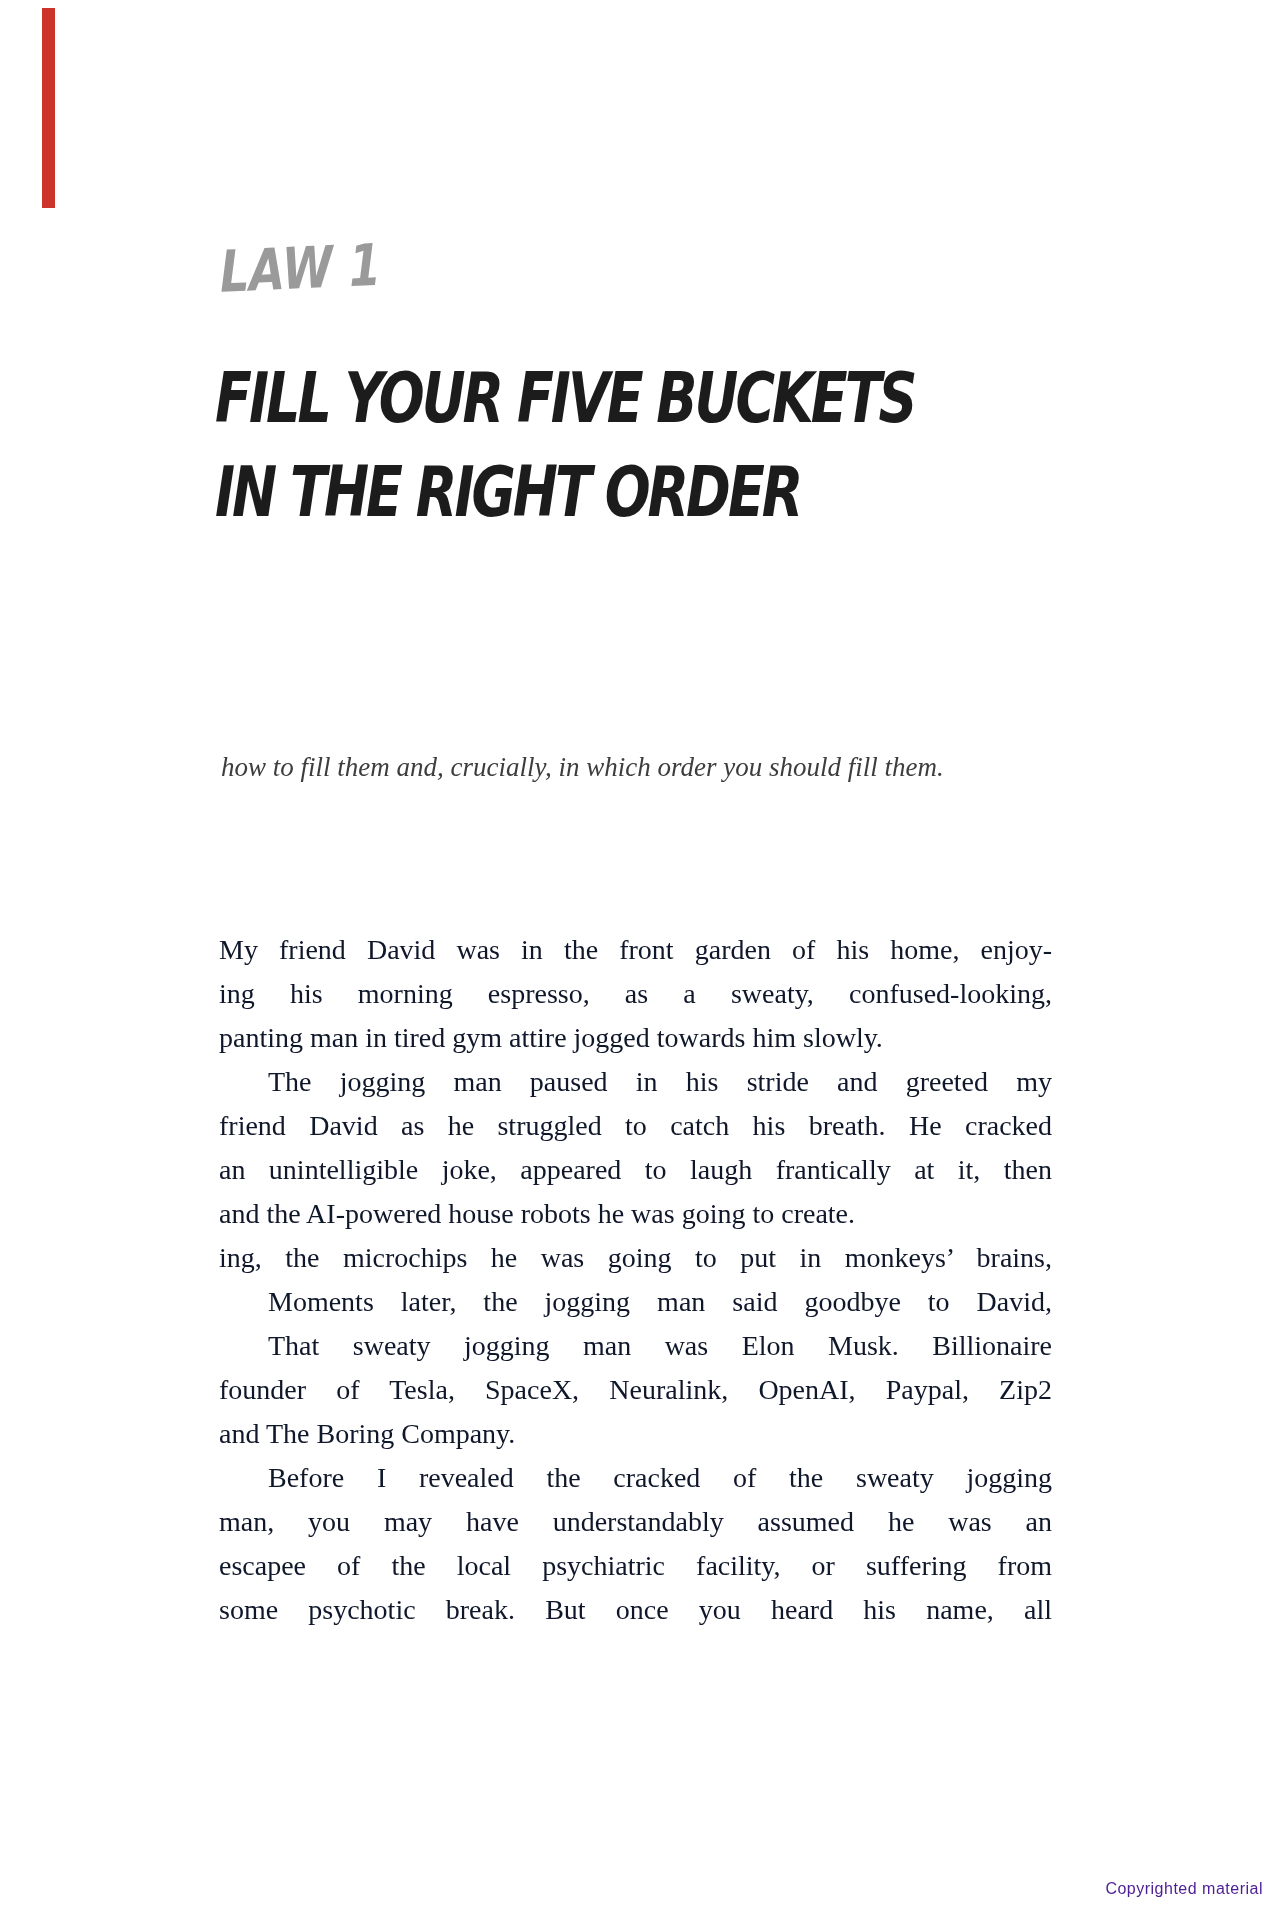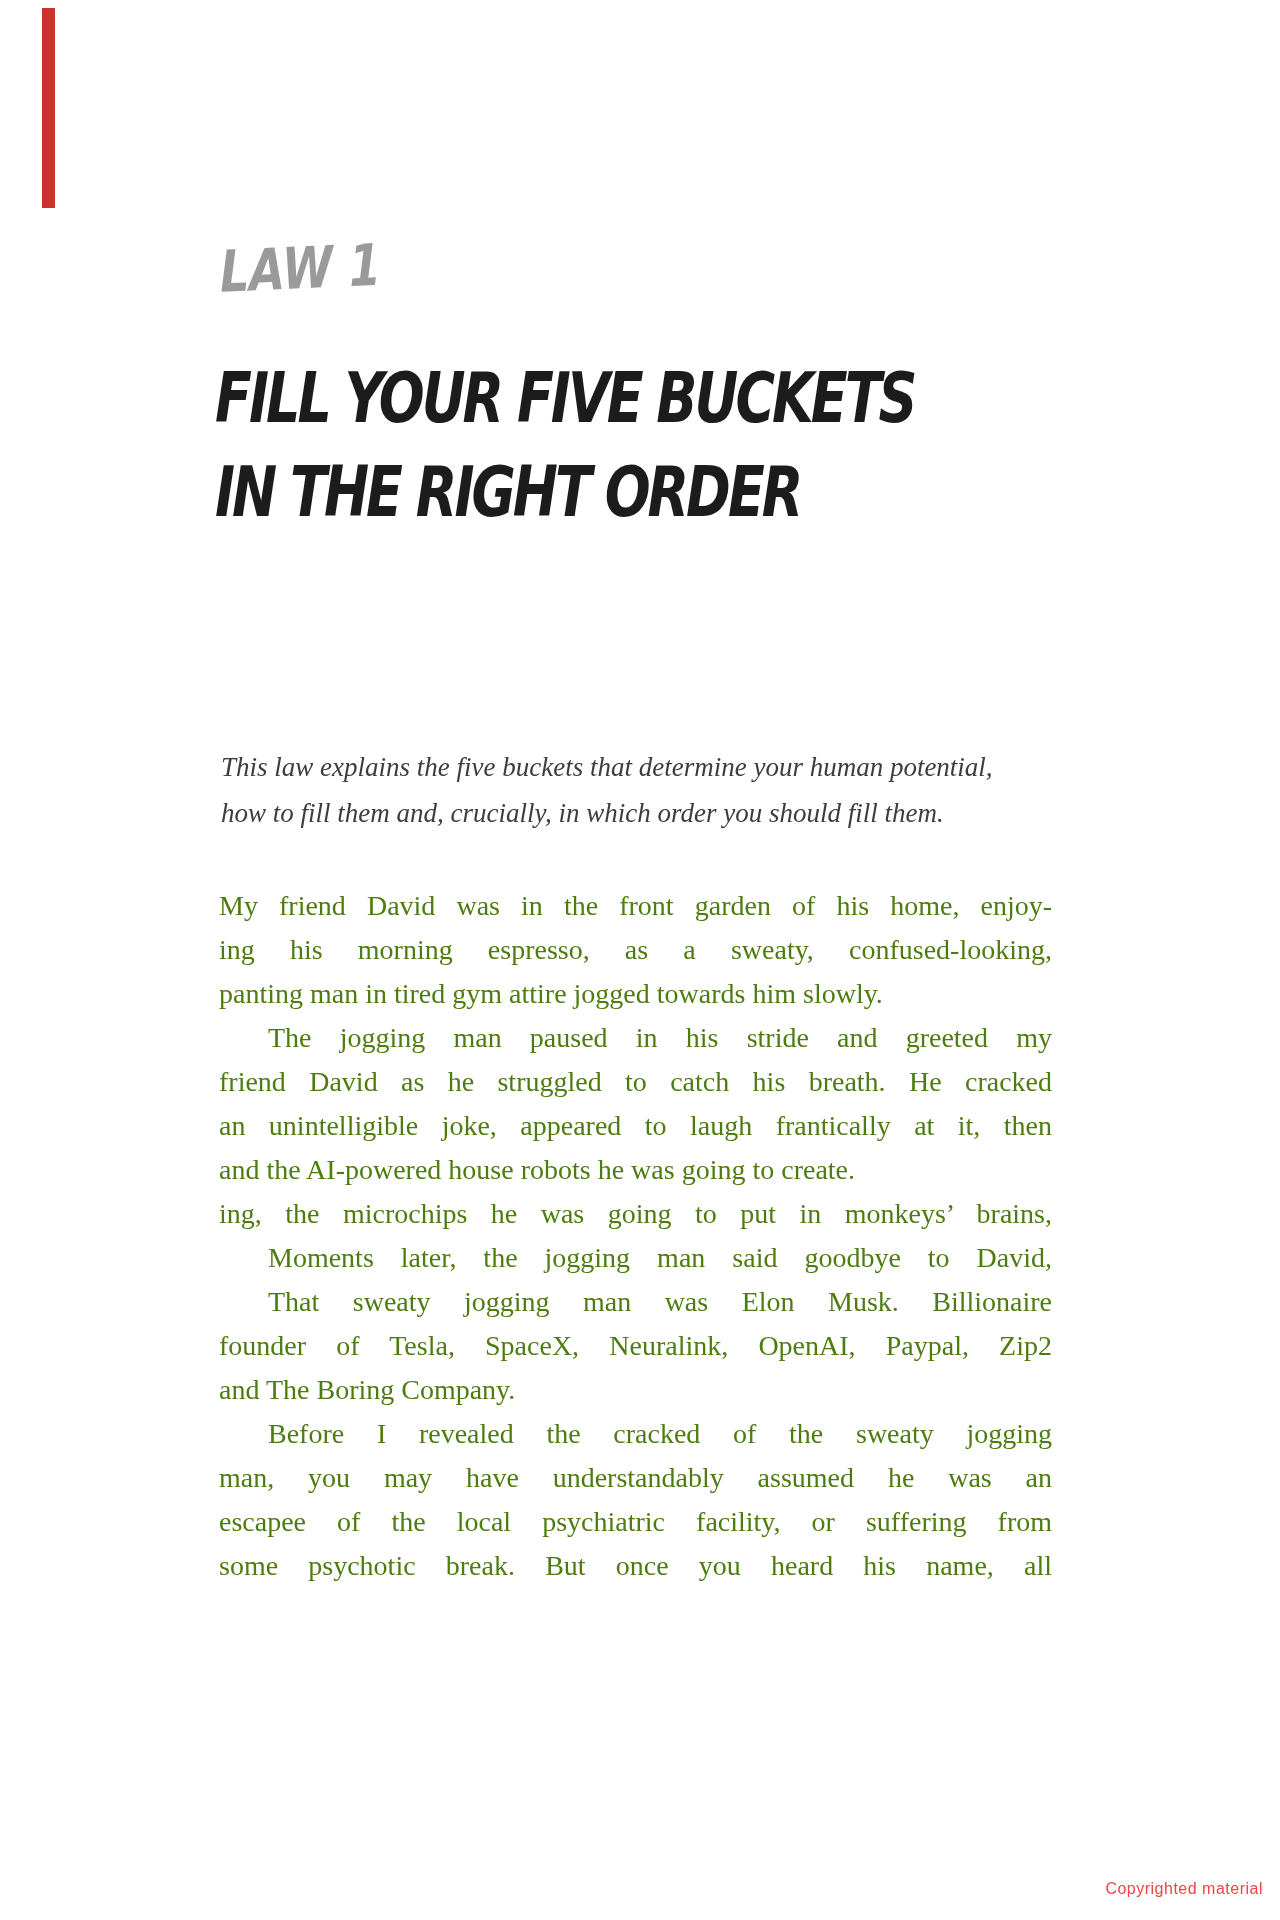--- a/index.html
+++ b/index.html
@@ -90,38 +90,37 @@
   <div class="red-bar" style="background: rgb(204, 52, 43);"></div>
 
   <div class="law-label" style="color: rgb(154, 154, 154);">LAW 1</div>
 
   <h1 class="chapter-title" style="color: rgb(28, 28, 28);">
     <div>FILL YOUR FIVE BUCKETS</div>
     <div>IN THE RIGHT ORDER</div>
   </h1>
 
   <div class="intro" style="color: rgb(61, 61, 61);">
-      <div>This law explains the five buckets that determine your human potential,</div>
       <div>how to fill them and, crucially, in which order you should fill them.</div>
     </div>
 
-  <div class="body-text" style="color: #4d7c0f;">
+  <div class="body-text" style="color: #0f172a; margin-top: 44px;">
       <div class="line">My friend David was in the front garden of his home, enjoy-</div>
       <div class="line">ing his morning espresso, as a sweaty, confused-looking,</div>
       <div class="line para-end">panting man in tired gym attire jogged towards him slowly.</div>
       <div class="line indent">The jogging man paused in his stride and greeted my</div>
       <div class="line">friend David as he struggled to catch his breath. He cracked</div>
       <div class="line">an unintelligible joke, appeared to laugh frantically at it, then</div>
       <div class="line para-end">and the AI-powered house robots he was going to create.</div>
       <div class="line">ing, the microchips he was going to put in monkeys’ brains,</div>
       <div class="line indent">Moments later, the jogging man said goodbye to David,</div>
       <div class="line indent">That sweaty jogging man was Elon Musk. Billionaire</div>
       <div class="line">founder of Tesla, SpaceX, Neuralink, OpenAI, Paypal, Zip2</div>
       <div class="line para-end">and The Boring Company.</div>
       <div class="line indent">Before I revealed the cracked of the sweaty jogging</div>
       <div class="line">man, you may have understandably assumed he was an</div>
       <div class="line">escapee of the local psychiatric facility, or suffering from</div>
       <div class="line">some psychotic break. But once you heard his name, all</div>
     </div>
 
-  <div class="copyright" style="color: #ef4444; text-align: center;">Copyrighted material</div>
+  <div class="copyright" style="color: #4c1d95; text-align: center;">Copyrighted material</div>
 
 </div>
 
 </body></html>

